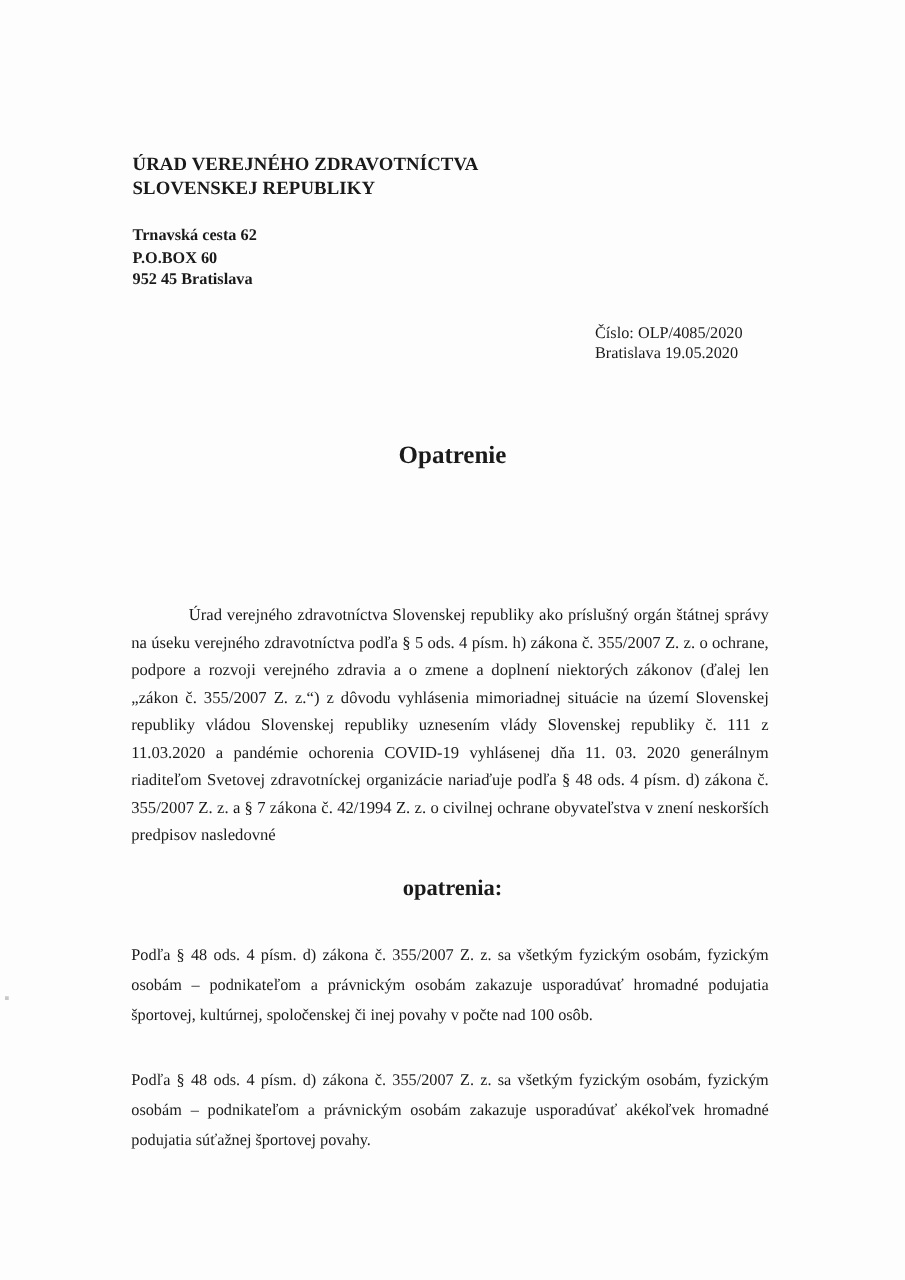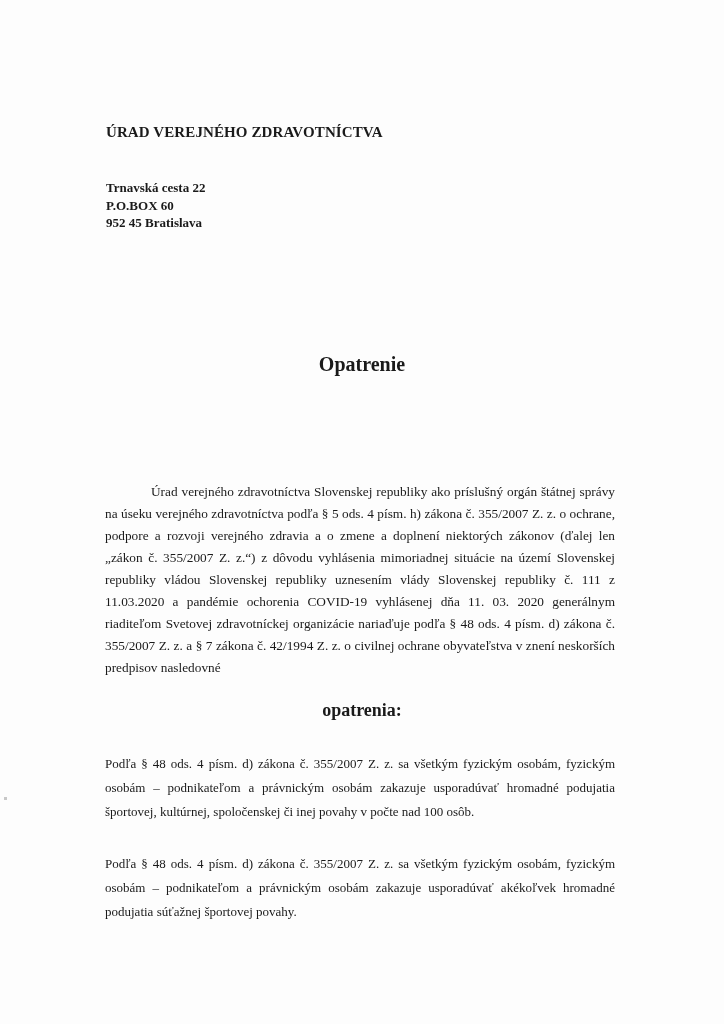--- a/index.html
+++ b/index.html
@@ -99,28 +99,33 @@
       background: #c8c8c8;
     }
   </style>
 </head>
 <body>
 
 <div class="page">
 
   <div class="org-block">
     <div>ÚRAD VEREJNÉHO ZDRAVOTNÍCTVA</div>
+    <div>SLOVENSKEJ REPUBLIKY</div>
   </div>
 
   <div class="address-block">
-    <div>Trnavská cesta 22</div>
+    <div>Trnavská cesta 62</div>
     <div>P.O.BOX 60</div>
     <div>952 45 Bratislava</div>
   </div>
 
+  <div class="ref-block">
+    <div>Číslo: OLP/4085/2020</div>
+    <div>Bratislava 19.05.2020</div>
+  </div>
 
   <div class="title-block">
     <div>Opatrenie</div>
   </div>
 
   <p class="body-para" style="margin:0;">Úrad verejného zdravotníctva Slovenskej republiky ako príslušný orgán štátnej správy na úseku verejného zdravotníctva podľa § 5 ods. 4 písm. h) zákona č. 355/2007 Z. z. o ochrane, podpore a rozvoji verejného zdravia a o zmene a doplnení niektorých zákonov (ďalej len „zákon č. 355/2007 Z. z.“) z dôvodu vyhlásenia mimoriadnej situácie na území Slovenskej republiky vládou Slovenskej republiky uznesením vlády Slovenskej republiky č. 111 z 11.03.2020 a pandémie ochorenia COVID-19 vyhlásenej dňa 11. 03. 2020 generálnym riaditeľom Svetovej zdravotníckej organizácie nariaďuje podľa § 48 ods. 4 písm. d) zákona č. 355/2007 Z. z. a § 7 zákona č. 42/1994 Z. z. o civilnej ochrane obyvateľstva v znení neskorších predpisov nasledovné</p>
 
   <div class="measures-heading">opatrenia:</div>
 
   <p class="measure measure-1" style="margin:0;">Podľa § 48 ods. 4 písm. d) zákona č. 355/2007 Z. z. sa všetkým fyzickým osobám, fyzickým osobám – podnikateľom a právnickým osobám zakazuje usporadúvať hromadné podujatia športovej, kultúrnej, spoločenskej či inej povahy v počte nad 100 osôb.</p>

